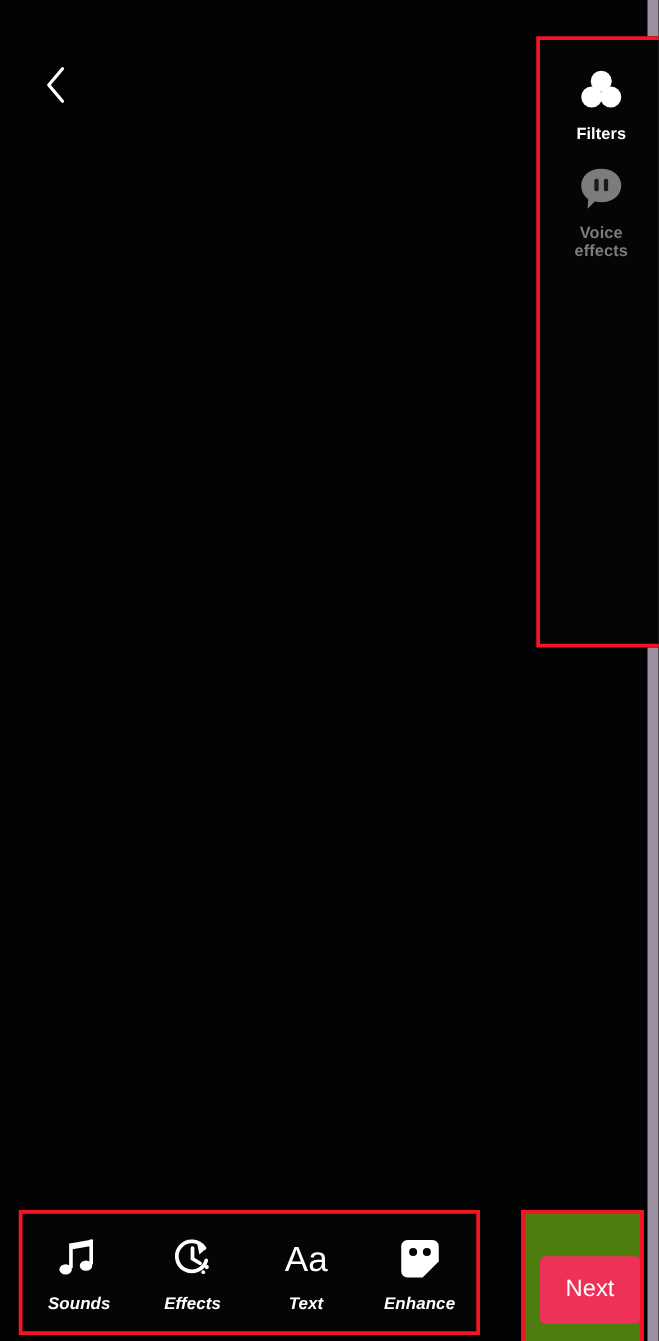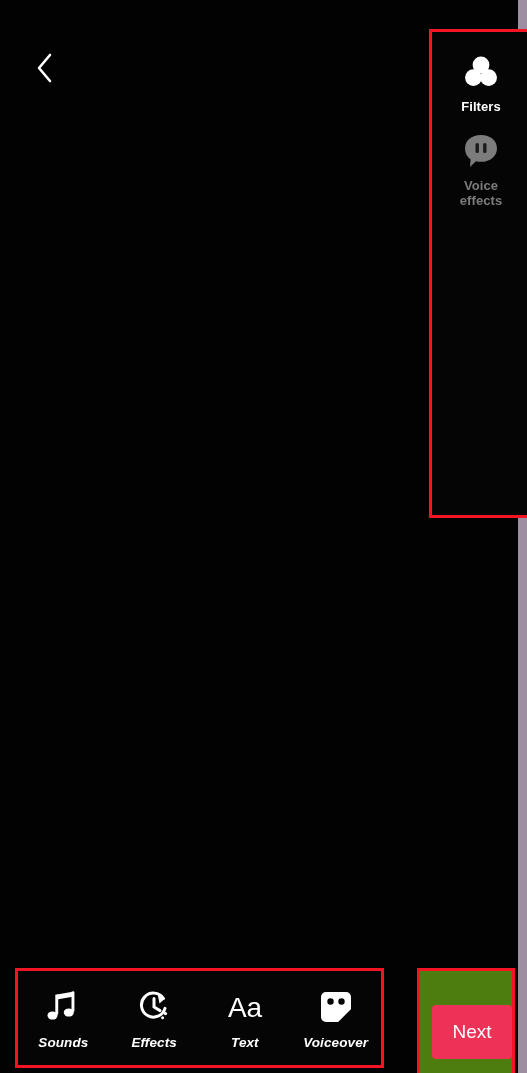--- a/index.html
+++ b/index.html
@@ -240,20 +240,20 @@
 
   <div class="tool-item">
     <span class="tool-icon">
       <svg width="36" height="36" viewBox="0 0 36 36" fill="none">
         <path d="M3 8 A5 5 0 0 1 8 3 H28 A5 5 0 0 1 33 8 V20 L20 33 H8 A5 5 0 0 1 3 28 Z" fill="#ffffff"></path>
         <path d="M20 33 V24 A4 4 0 0 1 24 20 H33 Z" fill="#ffffff" opacity="0.55"></path>
         <circle cx="12.5" cy="12.5" r="3.2" fill="#050505"></circle>
         <circle cx="23.5" cy="12.5" r="3.2" fill="#050505"></circle>
       </svg>
     </span>
-    <span class="tool-label">Voiceover</span>
+    <span class="tool-label">Enhance</span>
   </div>
 
 </div>
 
 <div id="next-frame">
   <button id="next-button">Next</button>
 </div>
 
 </body></html>

